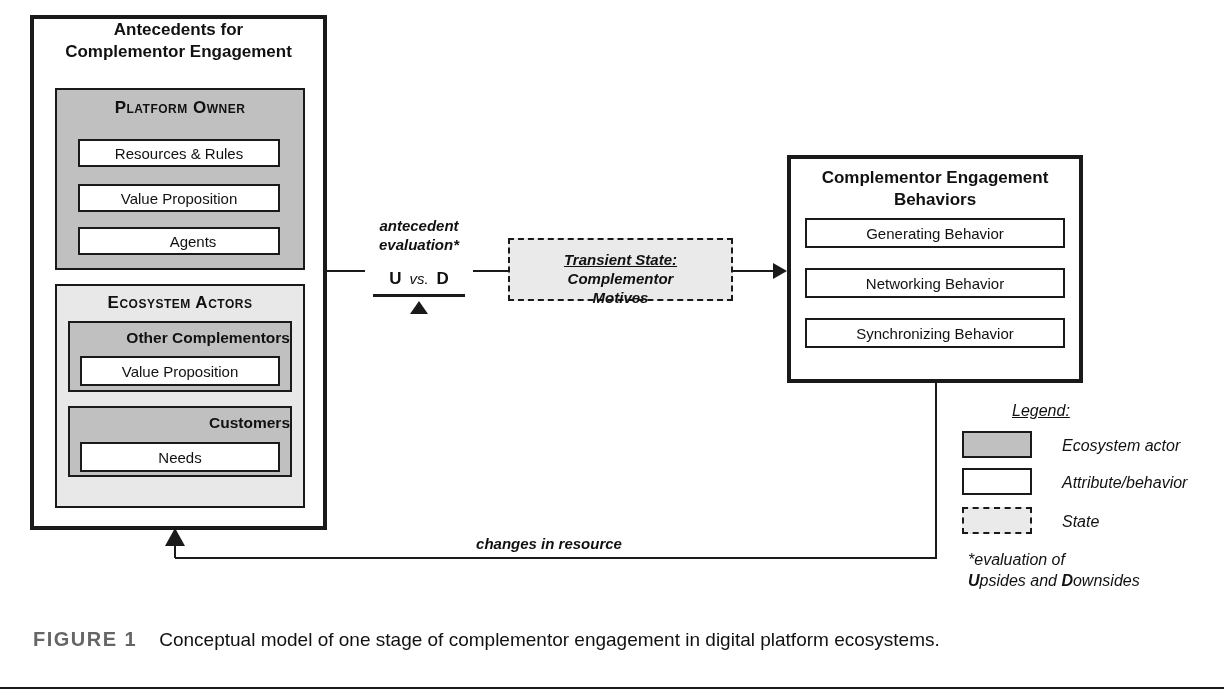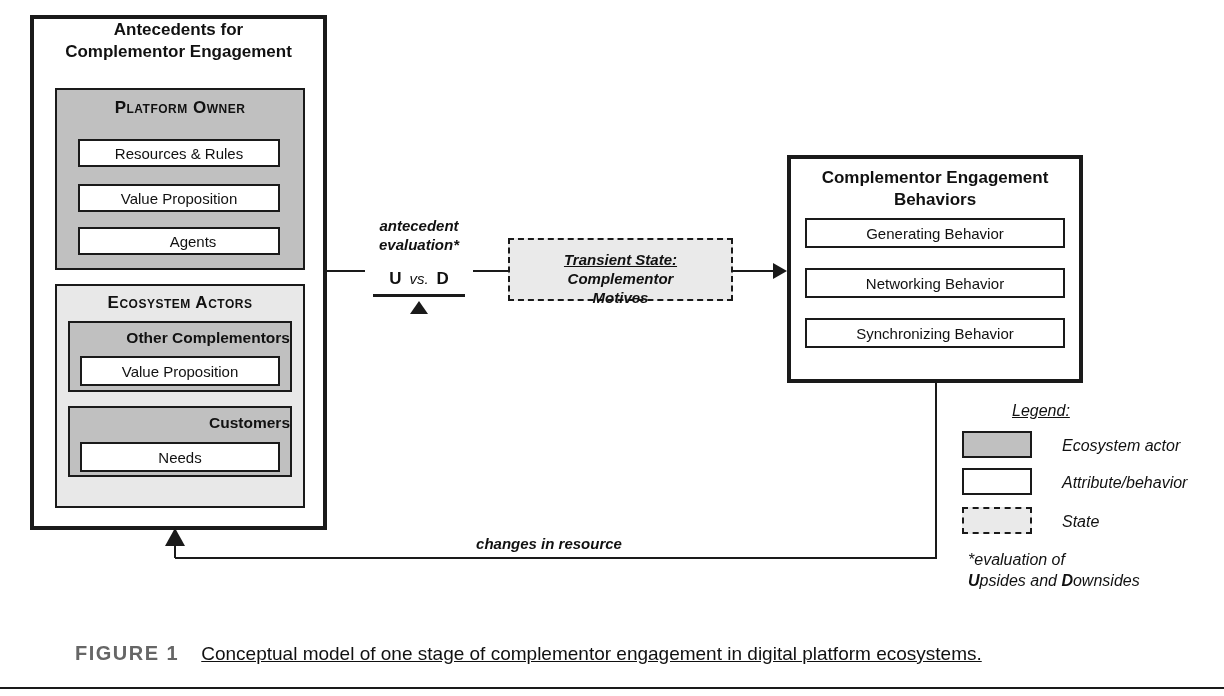--- a/index.html
+++ b/index.html
@@ -66,21 +66,21 @@
   .legend-title{font-style:italic;font-size:16px;text-decoration:underline;}
   .legend-label{font-style:italic;font-size:16px;white-space:nowrap;}
   .legend-swatch{width:70px;height:27px;}
   .sw-actor{border:2px solid var(--line);background:var(--actor-fill);}
   .sw-attr{border:2px solid var(--line);background:#fff;}
   .sw-state{border:2px dashed var(--line);background:var(--state-fill);}
   .footnote{font-style:italic;font-size:16px;line-height:21px;}
   
   .caption{display:flex;align-items:baseline;gap:22px;}
   .caption-label{font-weight:bold;font-size:20px;letter-spacing:1.5px;color:var(--figure-label);white-space:nowrap;}
-  .caption-text{font-size:19px;color:#111;white-space:nowrap;text-decoration:underline;}
+  .caption-text{font-size:19px;color:#111;white-space:nowrap;}
 </style>
 </head>
 <body>
 
 <div class="page">
 
   <div class="abs outer-box" style="left:30px;top:15px;width:297px;height:515px;">
     <div class="outer-title" style="margin:0 auto 0;width:240px;">Antecedents for Complementor Engagement</div>
 
     <div class="abs gray-box" style="left:21px;top:69px;width:250px;height:182px;">
@@ -153,20 +153,20 @@
   <div class="abs legend-label" style="left:1062px;top:474px;">Attribute/behavior</div>
 
   <div class="abs legend-swatch sw-state" style="left:962px;top:507px;"></div>
   <div class="abs legend-label" style="left:1062px;top:513px;">State</div>
 
   <div class="abs footnote" style="left:968px;top:549px;">
     <div>*evaluation of</div>
     <div><b>U</b><span>psides and </span><b>D</b><span>ownsides</span></div>
   </div>
 
-  <div class="abs caption" style="left:33px;top:642px;margin-left:42px;">
+  <div class="abs caption" style="left:33px;top:628px;">
     <span class="caption-label">FIGURE 1</span>
     <span class="caption-text">Conceptual model of one stage of complementor engagement in digital platform ecosystems.</span>
   </div>
 
   <div class="abs hline" style="left:0;top:687px;width:1224px;"></div>
 
 </div>
 
 </body></html>

